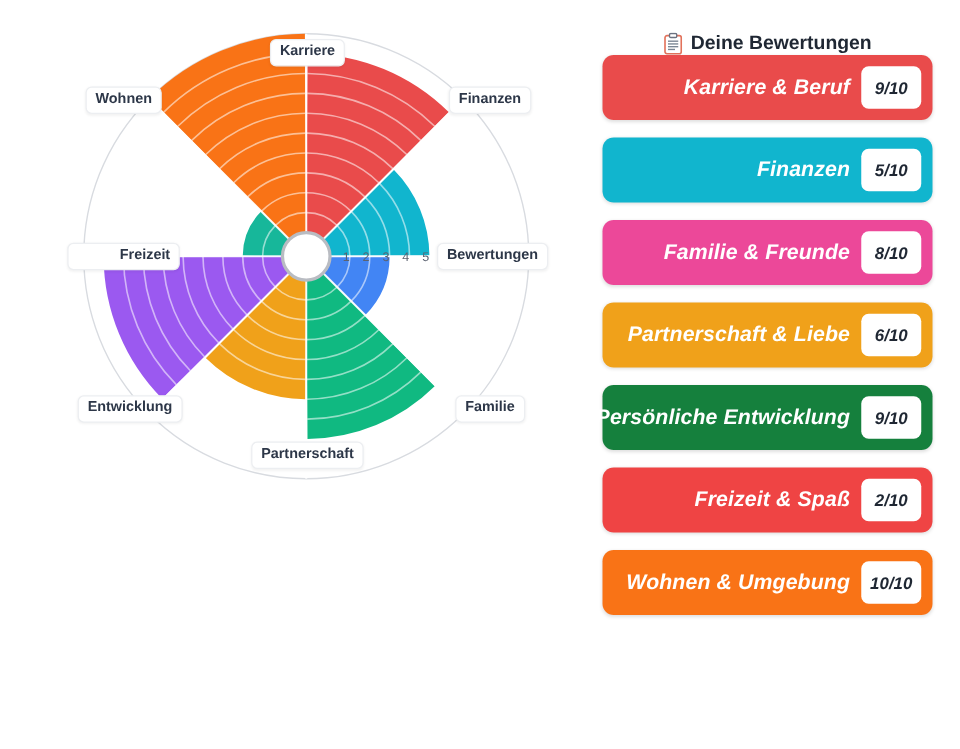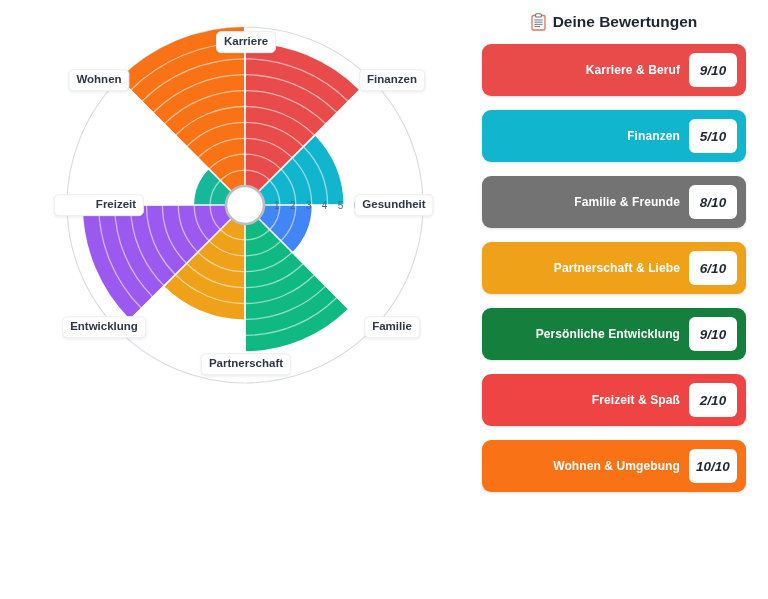--- a/index.html
+++ b/index.html
@@ -36,21 +36,21 @@
     white-space:nowrap;
     box-shadow:0 1px 2px rgba(0,0,0,.05);
     line-height:1.1;
   }
 
   
   #ratings-panel{
     position:absolute;left:460px;top:0;width:308px;height:599px;
   }
   #ratings-header{
-    display:flex;align-items:center;justify-content:center;
+    display:flex;align-items:flex-end;justify-content:center;
     gap:7px;
     height:44px;
     font-size:15.5px;
     font-weight:bold;
     color:#1f2733;
   }
   #clipboard-icon{display:block;}
 
   #ratings-list{
     padding:0 22px 0 22px;
@@ -60,25 +60,26 @@
     height:52px;
     border-radius:9px;
     display:flex;align-items:center;justify-content:flex-end;
     padding-right:9px;
     box-sizing:border-box;
     box-shadow:0 1px 3px rgba(0,0,0,.13);
     position:relative;
   }
   .rating-label{
     color:#ffffff;
-    font-size:12px;
+    font-size:17px;
     font-weight:bold;
     margin-right:9px;
     white-space:nowrap;
     letter-spacing:.1px;
+    font-style:italic;
   }
   .rating-score{
     background:#ffffff;
     border-radius:6px;
     min-width:48px;
     height:34px;
     display:flex;align-items:center;justify-content:center;
     font-size:13.5px;
     font-weight:bold;
     color:#1f2733;
@@ -183,21 +184,21 @@
         <text x="292.8" y="209" text-anchor="middle" class="axis-tick-label">2</text>
         <text x="308.7" y="209" text-anchor="middle" class="axis-tick-label">3</text>
         <text x="324.6" y="209" text-anchor="middle" class="axis-tick-label">4</text>
         <text x="340.5" y="209" text-anchor="middle" class="axis-tick-label">5</text>
         <text x="356.4" y="209" text-anchor="middle" class="axis-tick-label">6</text>
         <circle cx="245" cy="205" r="19" fill="#ffffff" stroke="#b9bcc2" stroke-width="2.6"></circle>
       </svg>
 
   <div class="sector-label" style="left: 246px; top: 42px; transform: translate(-50%, -50%);">Karriere</div>
       <div class="sector-label" style="left: 392px; top: 80px; transform: translate(-50%, -50%);">Finanzen</div>
-      <div class="sector-label" style="left: 394px; top: 205px; transform: translate(-50%, -50%);">Gesundheit</div>
+      <div class="sector-label" style="left: 394px; top: 205px; transform: translate(-50%, -50%);">Bewertungen</div>
       <div class="sector-label" style="left: 392px; top: 327px; transform: translate(-50%, -50%);">Familie</div>
       <div class="sector-label" style="left: 246px; top: 364px; transform: translate(-50%, -50%);">Partnerschaft</div>
       <div class="sector-label" style="left: 104px; top: 327px; transform: translate(-50%, -50%);">Entwicklung</div>
       <div class="sector-label" style="left: 99px; top: 205px; transform: translate(-50%, -50%); padding-left: 41px;">Freizeit</div>
       <div class="sector-label" style="left: 99px; top: 80px; transform: translate(-50%, -50%);">Wohnen</div>
     </div>
 
   <div id="ratings-panel">
 
     <div id="ratings-header">
@@ -214,21 +215,21 @@
 
     <div id="ratings-list">
         <div class="rating-card" style="background: rgb(233, 75, 75);">
           <span class="rating-label">Karriere &amp; Beruf</span>
           <span class="rating-score">9/10</span>
         </div>
         <div class="rating-card" style="background: rgb(17, 181, 206);">
           <span class="rating-label">Finanzen</span>
           <span class="rating-score">5/10</span>
         </div>
-        <div class="rating-card" style="background: #737373;">
+        <div class="rating-card" style="background: #ec4899;">
           <span class="rating-label">Familie &amp; Freunde</span>
           <span class="rating-score">8/10</span>
         </div>
         <div class="rating-card" style="background: rgb(240, 161, 26);">
           <span class="rating-label">Partnerschaft &amp; Liebe</span>
           <span class="rating-score">6/10</span>
         </div>
         <div class="rating-card" style="background: #15803d;">
           <span class="rating-label">Persönliche Entwicklung</span>
           <span class="rating-score">9/10</span>

